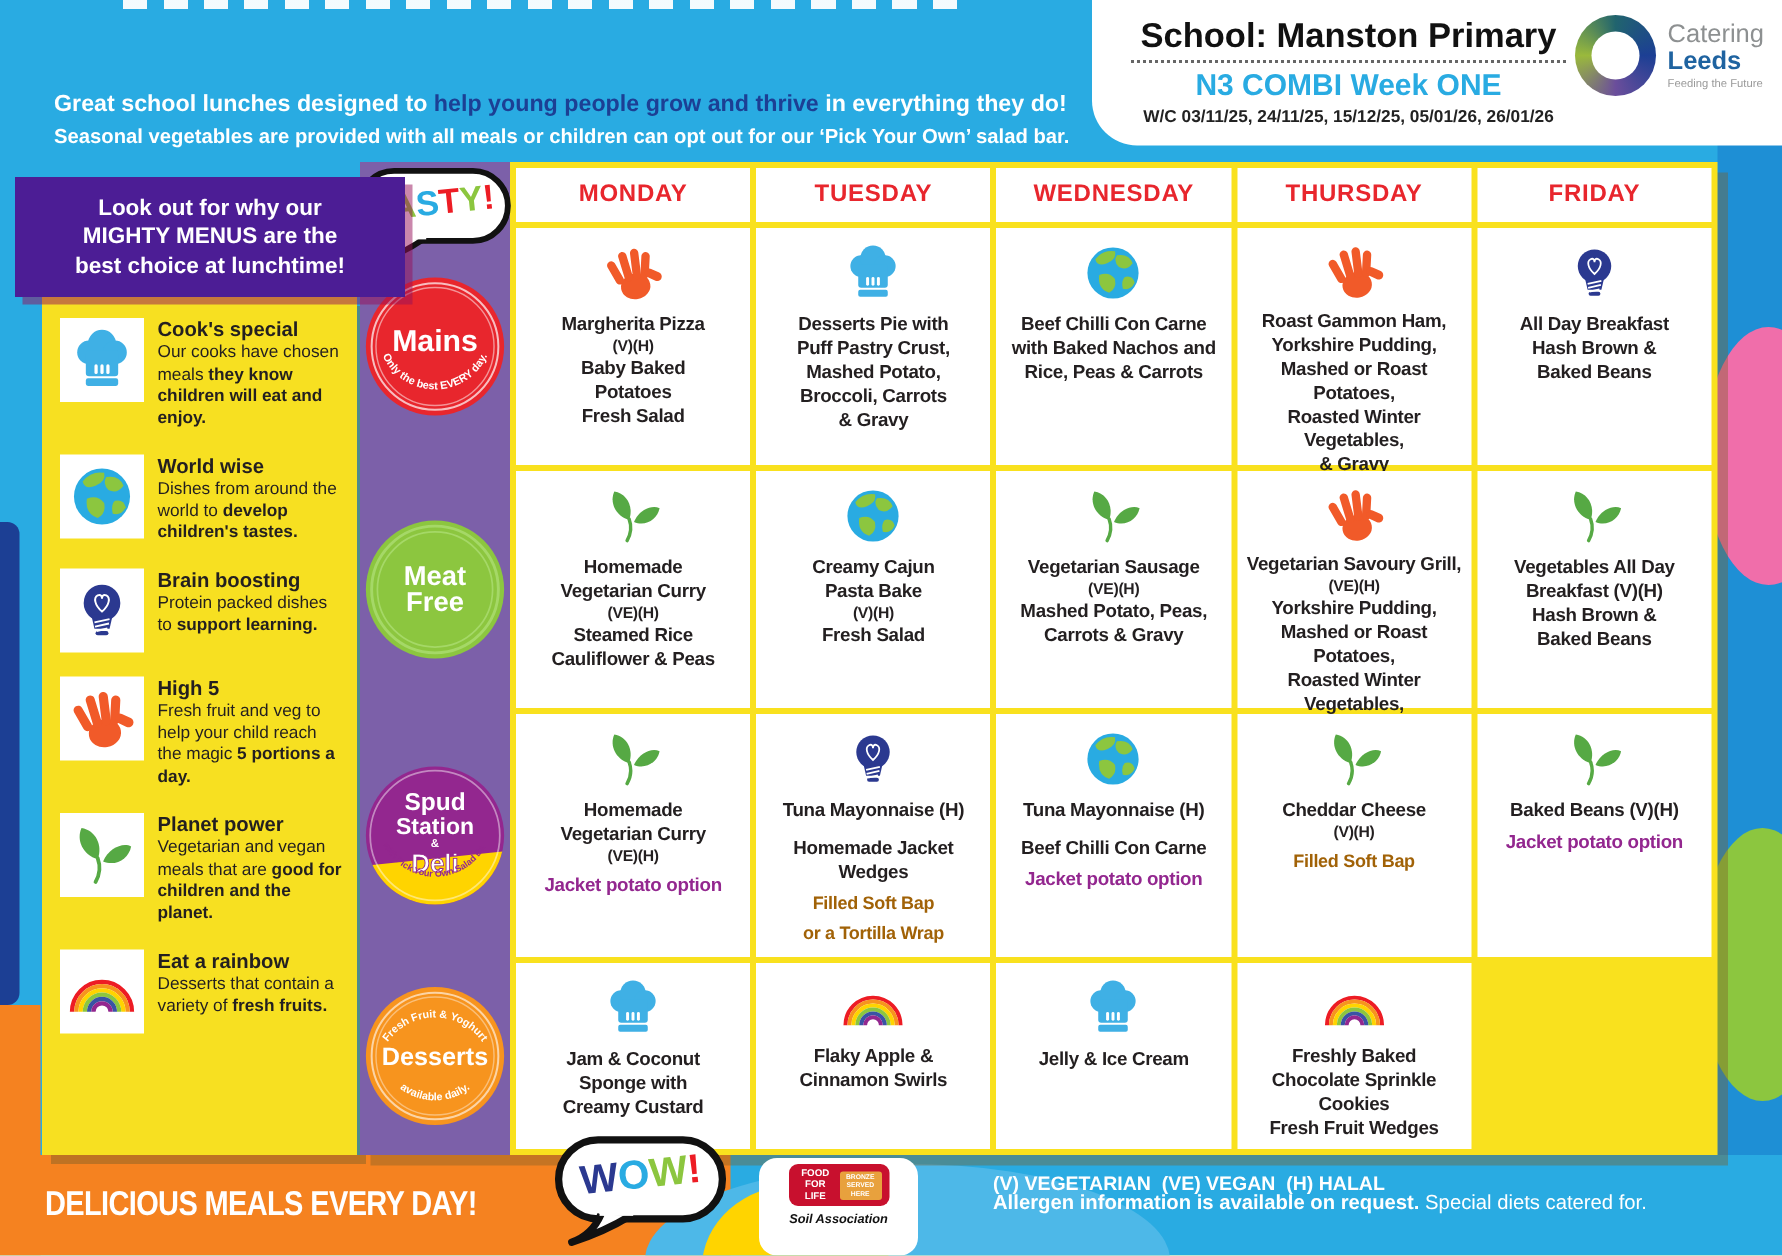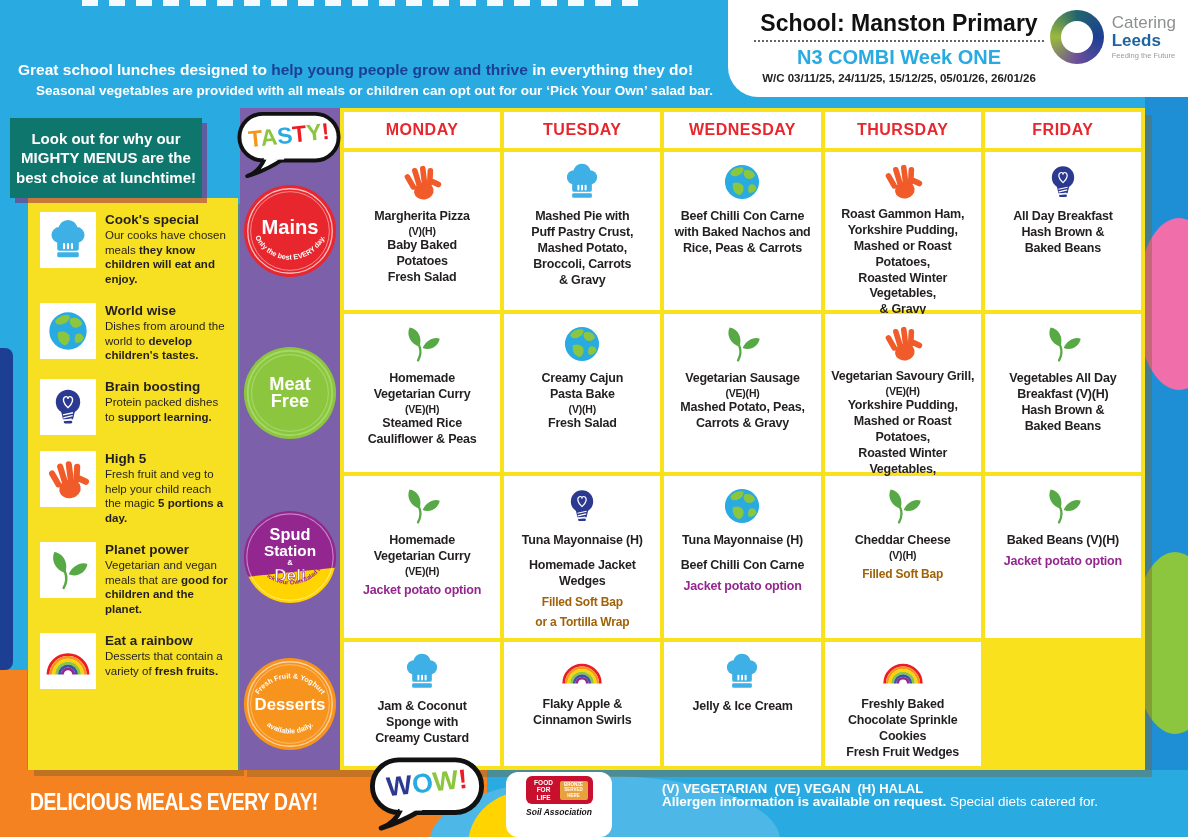--- a/index.html
+++ b/index.html
@@ -16,41 +16,41 @@
   .right-strip{position:absolute;right:0;top:96px;width:43px;height:674px;background:#1E8FD5;}
   .blob-pink{position:absolute;right:-34px;top:218px;width:86px;height:172px;border-radius:50%;background:#F06EAA;}
   .blob-green{position:absolute;right:-30px;top:552px;width:86px;height:182px;border-radius:50%;background:#8CC63F;}
   .hump{position:absolute;left:430px;top:776px;width:350px;height:64px;background:#4DB8E8;border-radius:50% 50% 0 0/100% 100% 0 0;}
   .yellow-circle{position:absolute;left:468px;top:790px;width:125px;height:110px;border-radius:50%;background:#FFD400;}
 
   
   .title{position:absolute;left:36px;top:4px;font-size:46px;font-weight:800;letter-spacing:-1px;white-space:nowrap;}
   .title .t1{color:#fff;text-shadow:4px 4px 0 #1C3F94;}
   .title .t2{color:#1C3F94;text-shadow:4px 4px 0 #ffffff;}
-  .tagline{position:absolute;left:18px;top:61px;font-size:15.5px;font-weight:800;white-space:nowrap;}
+  .tagline{position:absolute;left:36px;top:61px;font-size:15.5px;font-weight:800;white-space:nowrap;}
   .tagline .w{color:#fff;}.tagline .b{color:#1C3F94;}
   .subline{position:absolute;left:36px;top:83px;font-size:13.5px;font-weight:800;color:#fff;white-space:nowrap;}
 
   .school-panel{position:absolute;left:728px;top:0;width:460px;height:97px;background:#fff;border-radius:0 0 0 30px;}
   .school-info{position:absolute;left:26px;top:10px;text-align:center;}
   .school-label{font-size:23px;font-weight:800;color:#111;}
   .dotted{width:290px;border-bottom:2px dotted #666;margin:3px 0 4px 0;}
   .week-label{font-size:20px;font-weight:800;color:#29ABE2;}
   .week-dates{font-size:11.5px;font-weight:700;color:#222;margin-top:3px;}
   .logo{position:absolute;right:12px;top:10px;display:flex;align-items:center;gap:8px;}
   .ring{width:54px;height:54px;border-radius:50%;position:relative;
         background:conic-gradient(#21646E,#1C3F94,#6B4E9B,#9AB93C,#21646E);}
   .ring::after{content:"";position:absolute;inset:11px;border-radius:50%;background:#fff;}
   .logo-txt{line-height:1.02;}
   .logo-catering{font-size:17px;color:#8D9091;}
   .logo-leeds{font-size:17px;font-weight:800;color:#1F63A0;}
   .logo-tag{font-size:7.5px;color:#9A9A9A;margin-top:3px;}
 
   
-  .pink-banner{position:absolute;left:10px;top:118px;width:192px;height:80px;background:#0f766e;
+  .pink-banner{position:absolute;left:10px;top:118px;width:260px;height:80px;background:#4c1d95;
     box-shadow:5px 5px 0 rgba(150,15,90,.5);display:flex;flex-direction:column;justify-content:center;
     text-align:center;color:#fff;font-weight:800;font-size:15px;line-height:1.3;z-index:3;}
   .side-panel{position:absolute;left:28px;top:198px;width:210px;height:572px;background:#F7E021;
     box-shadow:6px 6px 0 rgba(125,95,40,.45);padding:6px 0;overflow:hidden;z-index:2;}
   .side-item{display:flex;gap:9px;padding:8px 8px 8px 12px;align-items:flex-start;}
   .side-icon-box{width:56px;height:56px;background:#fff;flex:none;display:flex;align-items:center;justify-content:center;}
   .side-title{font-size:13.5px;font-weight:800;}
   .side-body{font-size:11.5px;line-height:1.28;margin-top:1px;}
   .side-body b{font-weight:800;}
 
@@ -355,21 +355,21 @@
           <div class="ln ln-n">Baby Baked</div>
           <div class="ln ln-n">Potatoes</div>
           <div class="ln ln-n">Fresh Salad</div>
         </div>
         <div class="cell">
           <div class="cell-icon">
             <svg width="42" height="42">
               <use href="#ic-chef-hat"></use>
             </svg>
           </div>
-          <div class="ln ln-n">Mashed Pie with</div>
+          <div class="ln ln-n">Desserts Pie with</div>
           <div class="ln ln-n">Puff Pastry Crust,</div>
           <div class="ln ln-n">Mashed Potato,</div>
           <div class="ln ln-n">Broccoli, Carrots</div>
           <div class="ln ln-n">&amp; Gravy</div>
         </div>
         <div class="cell">
           <div class="cell-icon">
             <svg width="42" height="42">
               <use href="#ic-globe"></use>
             </svg>

